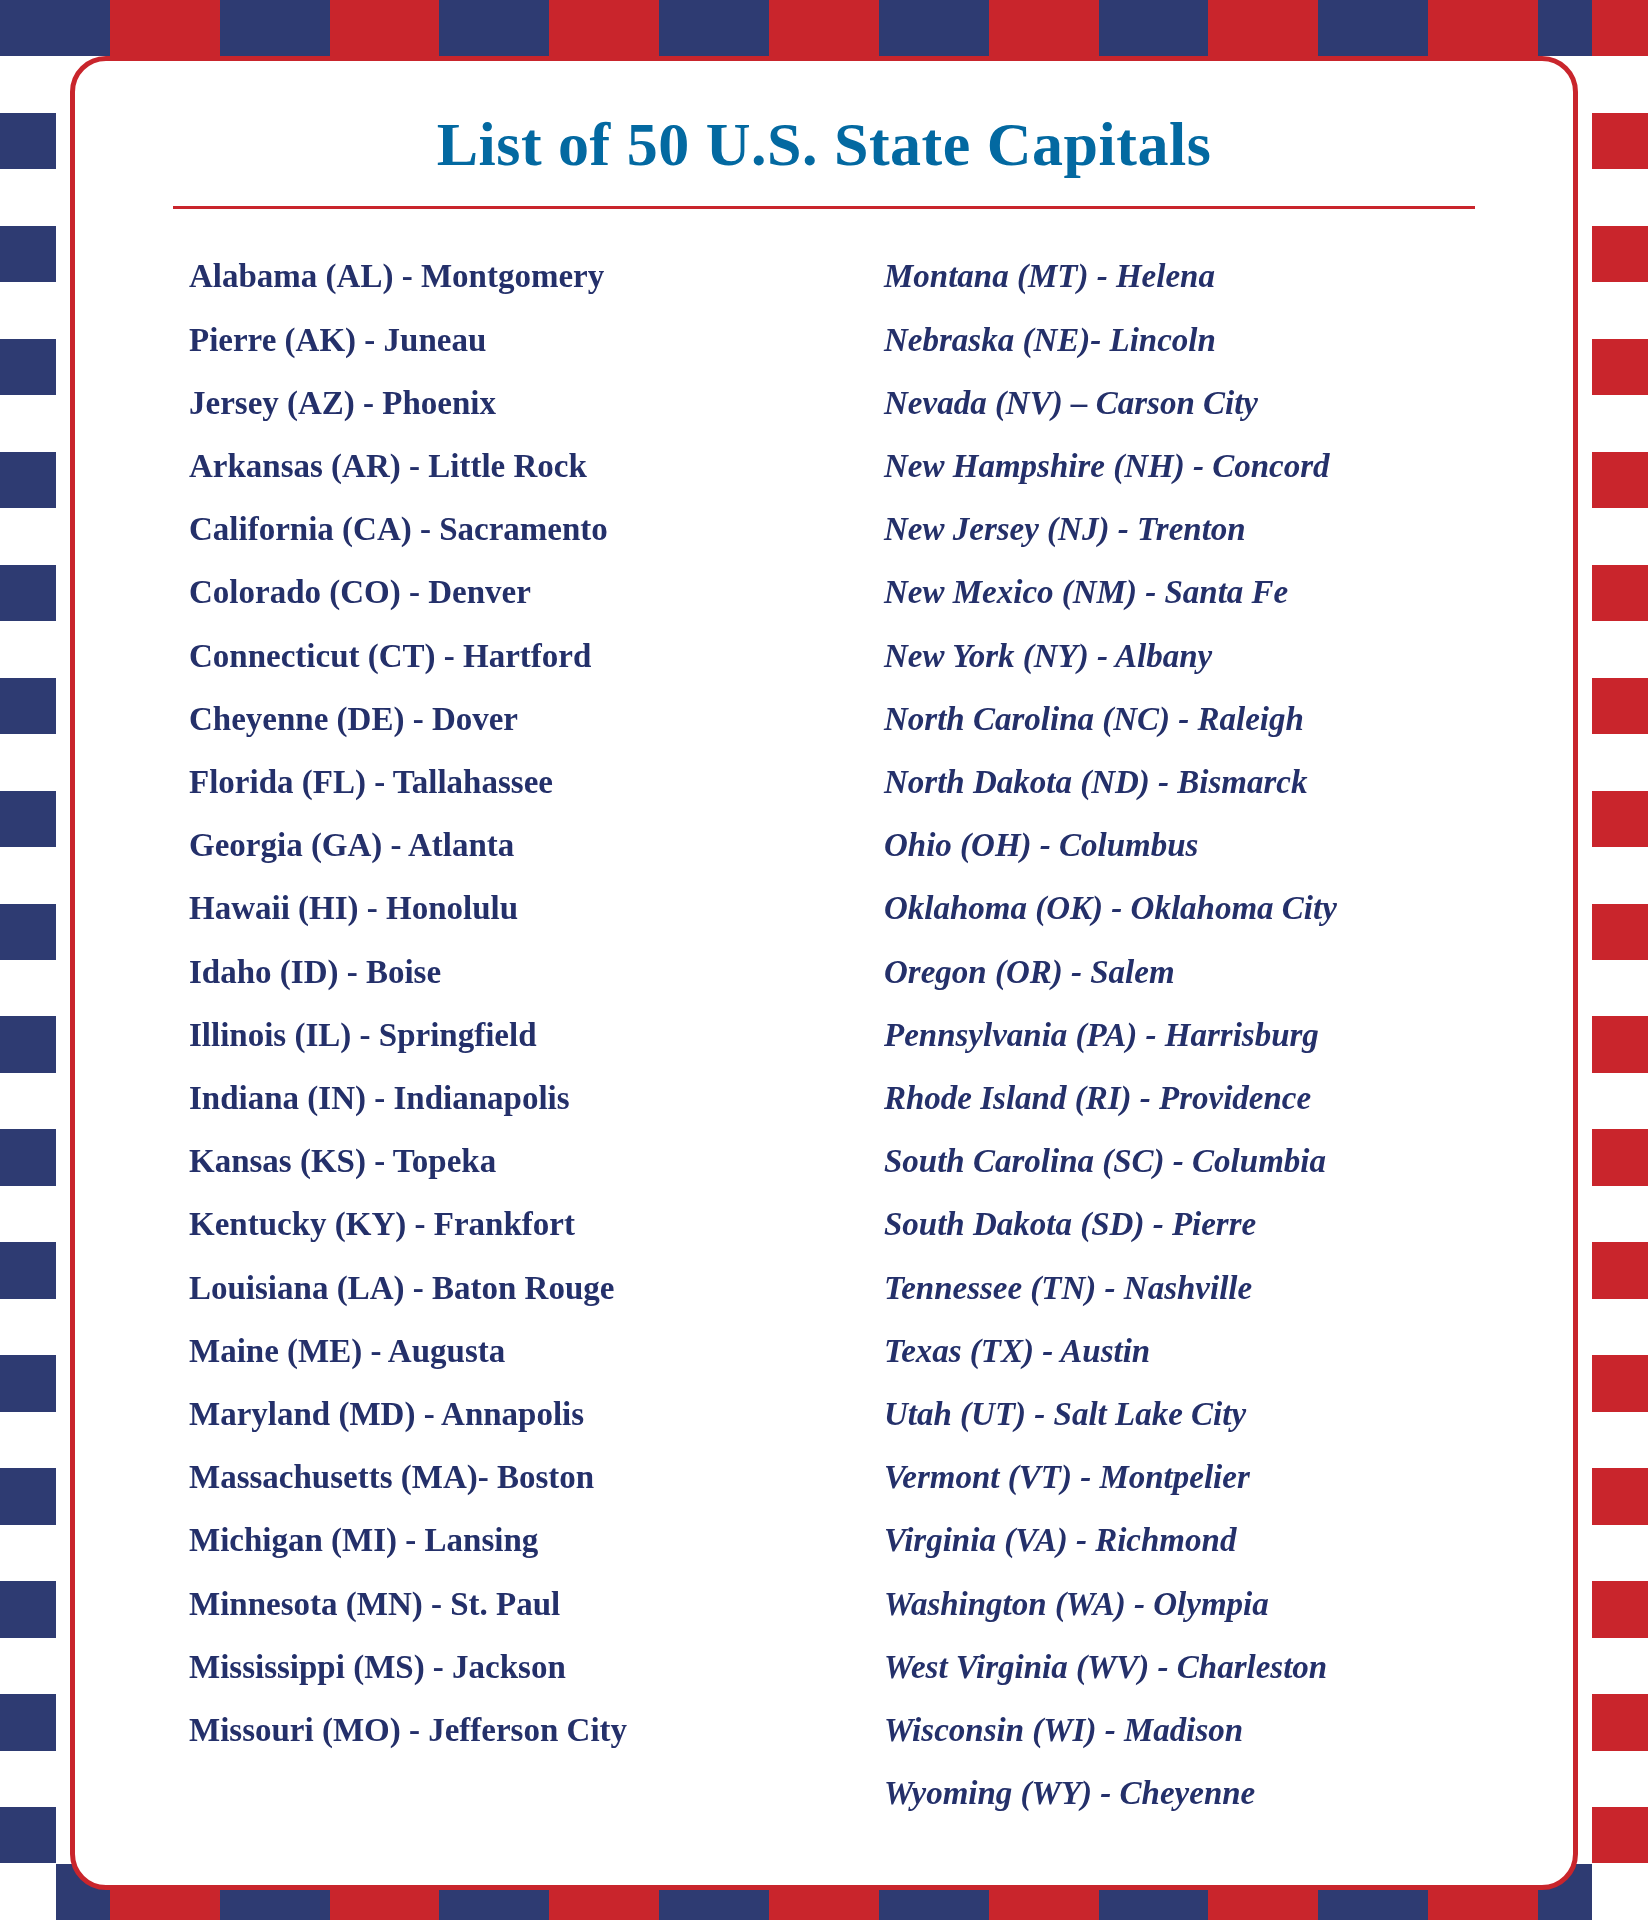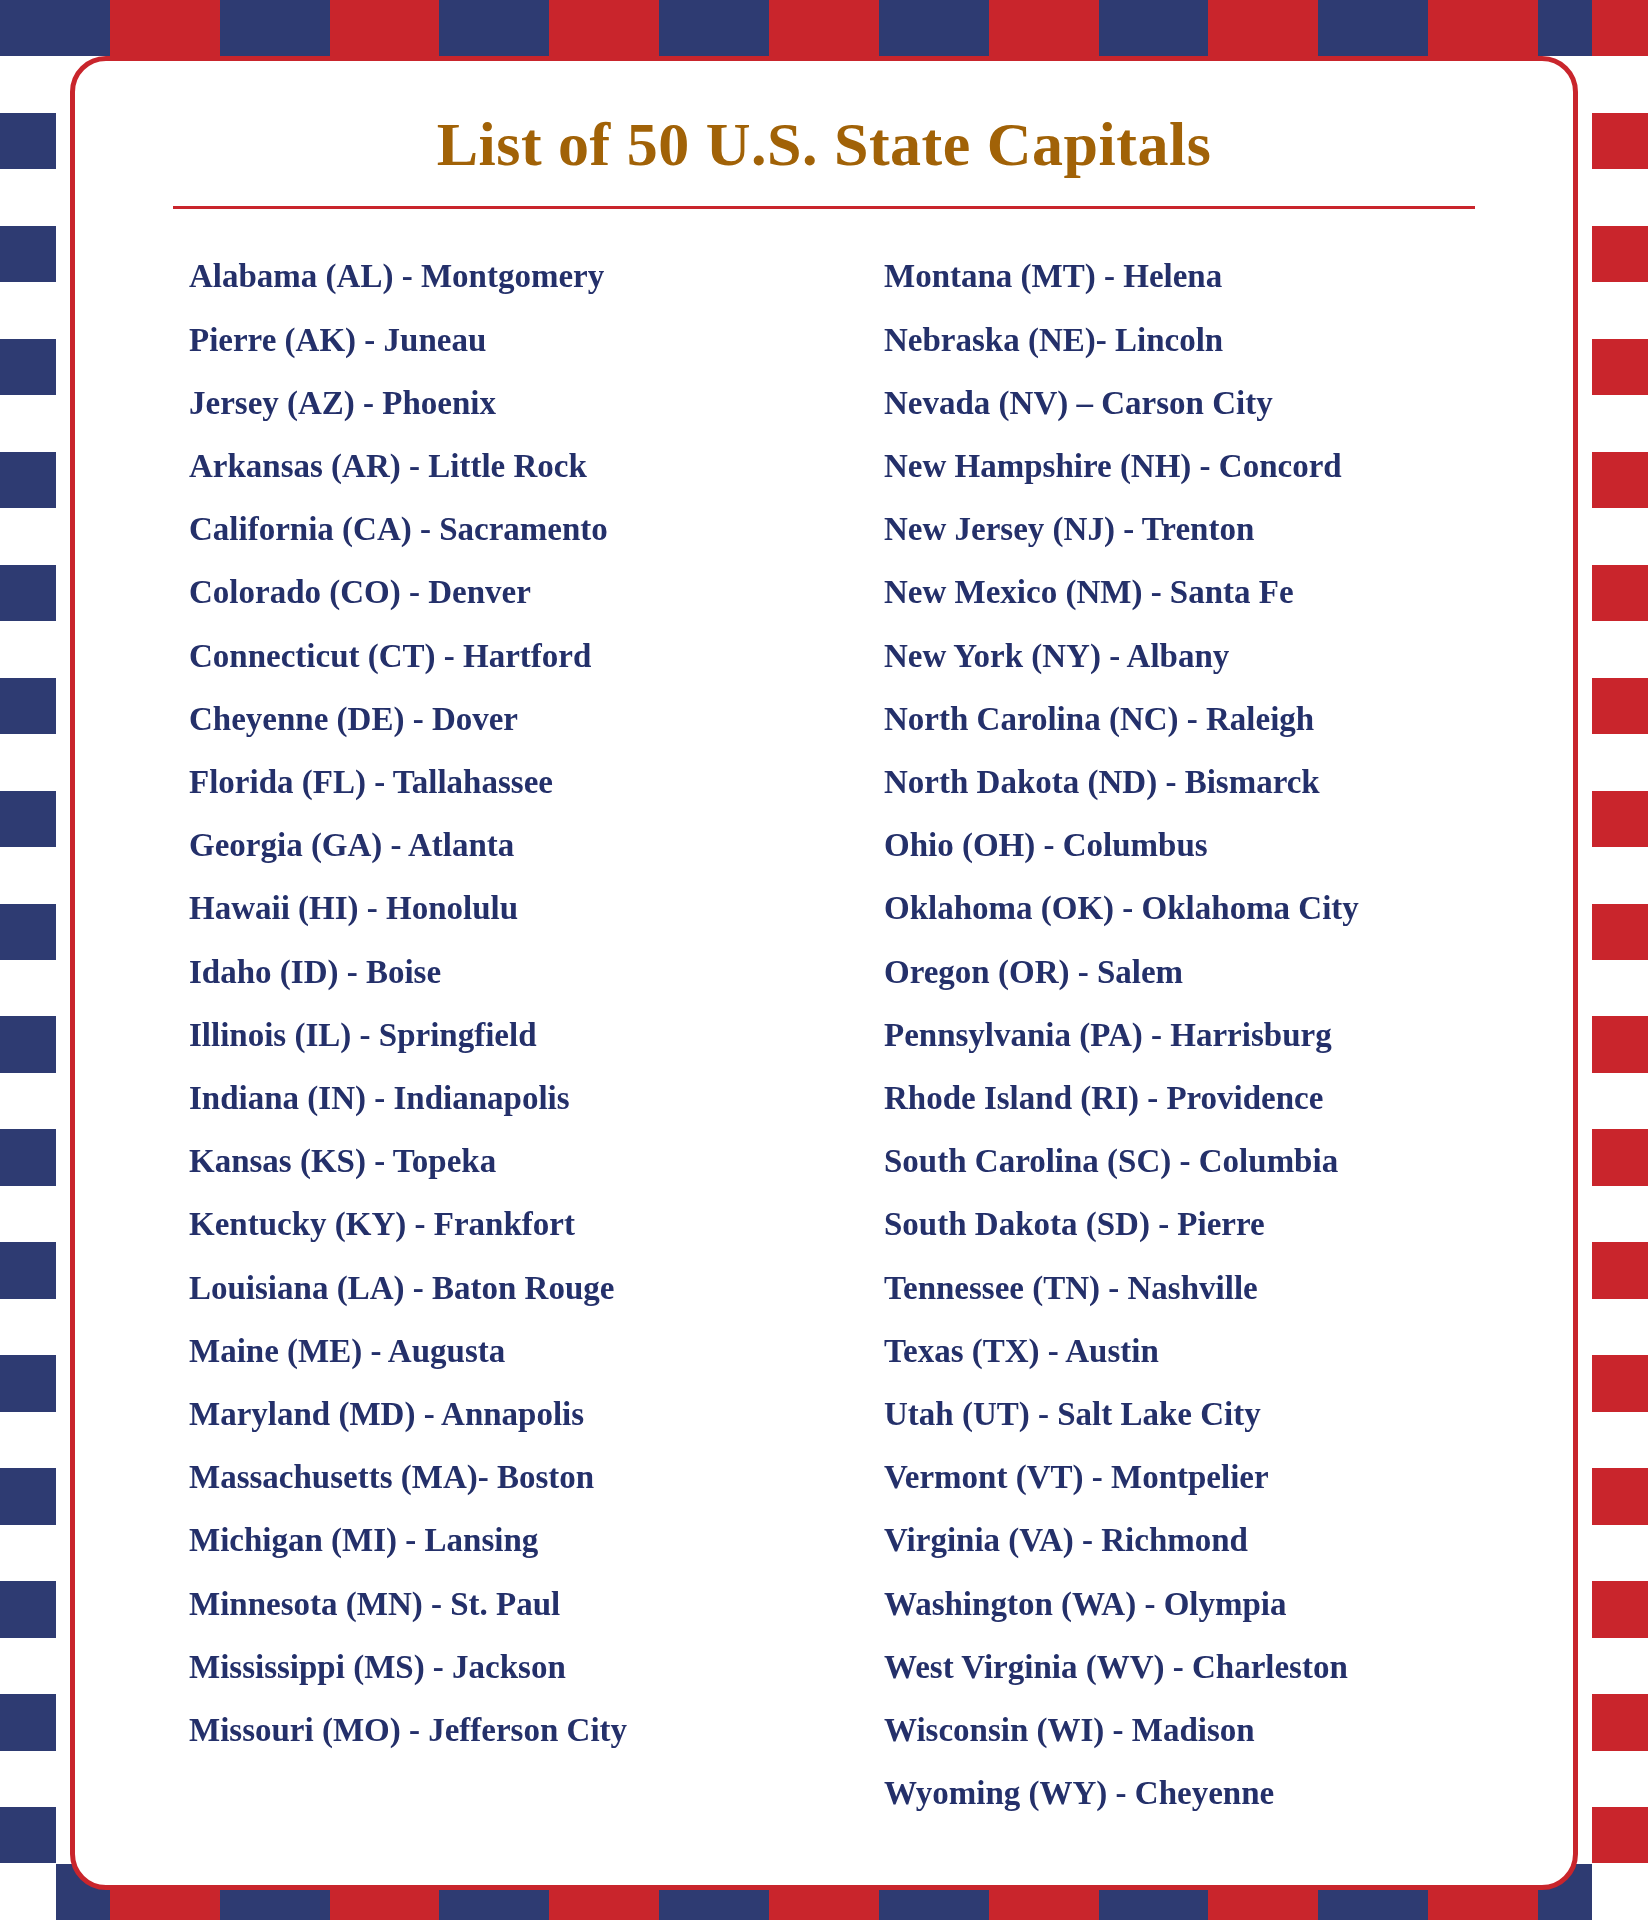--- a/index.html
+++ b/index.html
@@ -67,21 +67,21 @@
     height: 1834px;
     box-sizing: border-box;
     background: #ffffff;
     border: 5px solid #c9252c;
     border-radius: 36px;
     z-index: 5;
   }
 
   .title {
     text-align: center;
-    color: #a16207;
+    color: #0369a1;
     font-size: 62px;
     font-weight: bold;
     letter-spacing: 0.5px;
     margin: 48px 0 14px 0;
     line-height: 1.15;
   }
 
   .divider {
     height: 3px;
     background: #c9252c;
@@ -91,21 +91,21 @@
   .columns {
     display: flex;
     margin: 36px 0 0 16px;
     padding: 0 98px 0 98px;
     box-sizing: border-box;
   }
   .col {
     flex: 1 1 50%;
     box-sizing: border-box;
   }
-  .col.right { padding-left: 52px; }
+  .col.right { padding-left: 52px; font-style: italic; }
 
   .entry {
     color: #24306a;
     font-size: 33px;
     font-weight: bold;
     line-height: 63.2px;
     white-space: nowrap;
   }
 </style>
 </head>

